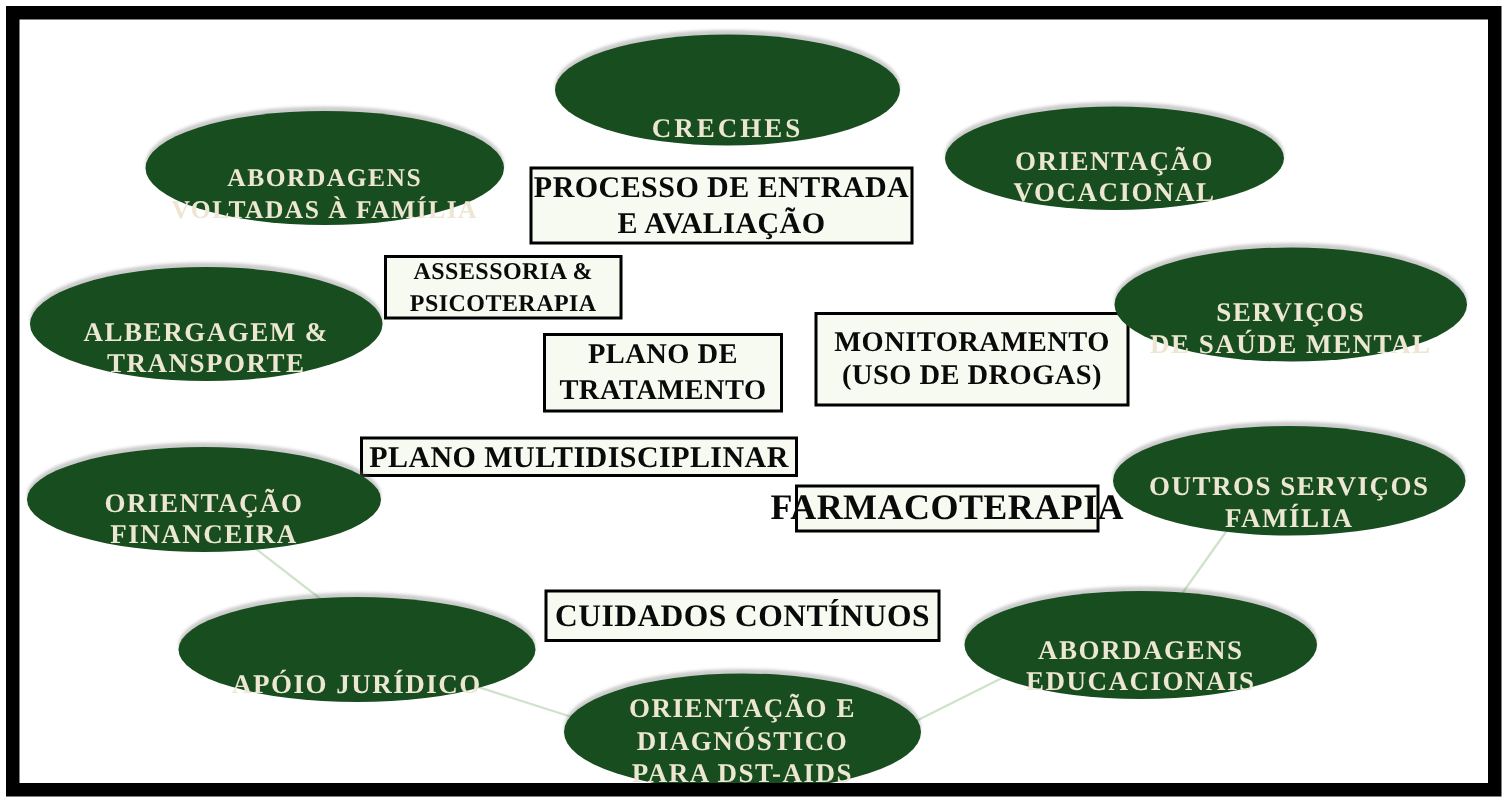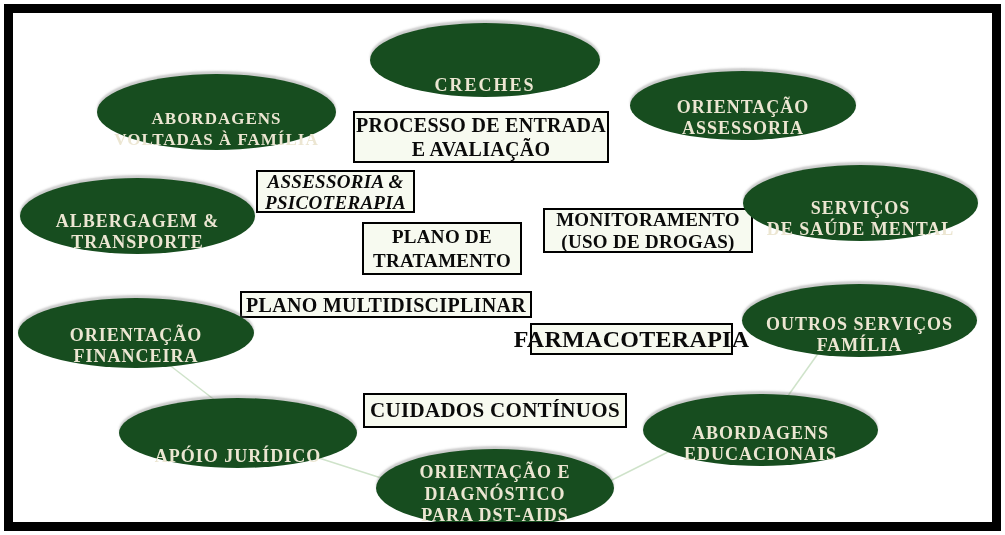--- a/index.html
+++ b/index.html
@@ -71,22 +71,22 @@
   #el-albergagem   {left:20px; top:178px;width:235px;height:76px;font-size:18px;}
   #el-saude-mental {left:743px;top:165px;width:235px;height:76px;font-size:18px;}
   #el-financeira   {left:18px; top:298px;width:236px;height:70px;font-size:18px;}
   #el-outros       {left:742px;top:284px;width:235px;height:73px;font-size:18px;}
   #el-apoio        {left:119px;top:398px;width:238px;height:70px;font-size:18px;}
   #el-educacionais {left:643px;top:394px;width:235px;height:72px;font-size:18px;}
   #el-dst          {left:376px;top:449px;width:238px;height:78px;font-size:18px;}
 
   
   #bx-processo      {left:353px;top:111px;width:256px;height:52px;font-size:20px;line-height:24px;}
-  #bx-assessoria    {left:256px;top:170px;width:159px;height:43px;font-size:19px;line-height:21px;font-style:italic;}
-  #bx-monitoramento {left:543px;top:208px;width:210px;height:45px;font-size:19px;line-height:22px;}
+  #bx-assessoria    {left:256px;top:170px;width:159px;height:43px;font-size:16px;line-height:21px;}
+  #bx-monitoramento {left:543px;top:208px;width:210px;height:63px;font-size:19px;line-height:22px;}
   #bx-plano         {left:362px;top:222px;width:160px;height:53px;font-size:19px;line-height:24px;}
   #bx-equipe        {left:240px;top:291px;width:292px;height:27px;font-size:20px;line-height:24px;}
   #bx-farmacoterapia{left:530px;top:323px;width:203px;height:32px;font-size:24px;line-height:34px;}
   #bx-cuidados      {left:363px;top:393px;width:264px;height:35px;font-size:21px;line-height:31px;}
 </style>
 </head>
 <body>
 
 <div id="canvas">
 
@@ -125,21 +125,21 @@
 
   <div class="ellipse" id="el-creches">
     <span class="eline">CRECHES</span>
   </div>
   <div class="ellipse" id="el-familia">
     <span class="eline">ABORDAGENS</span>
     <span class="eline">VOLTADAS À FAMÍLIA</span>
   </div>
   <div class="ellipse" id="el-vocacional">
     <span class="eline">ORIENTAÇÃO</span>
-    <span class="eline">ASSESSORIA</span>
+    <span class="eline">VOCACIONAL</span>
   </div>
   <div class="ellipse" id="el-albergagem">
     <span class="eline">ALBERGAGEM &amp;</span>
     <span class="eline">TRANSPORTE</span>
   </div>
   <div class="ellipse" id="el-saude-mental">
     <span class="eline">SERVIÇOS</span>
     <span class="eline">DE SAÚDE MENTAL</span>
   </div>
   <div class="ellipse" id="el-financeira">

